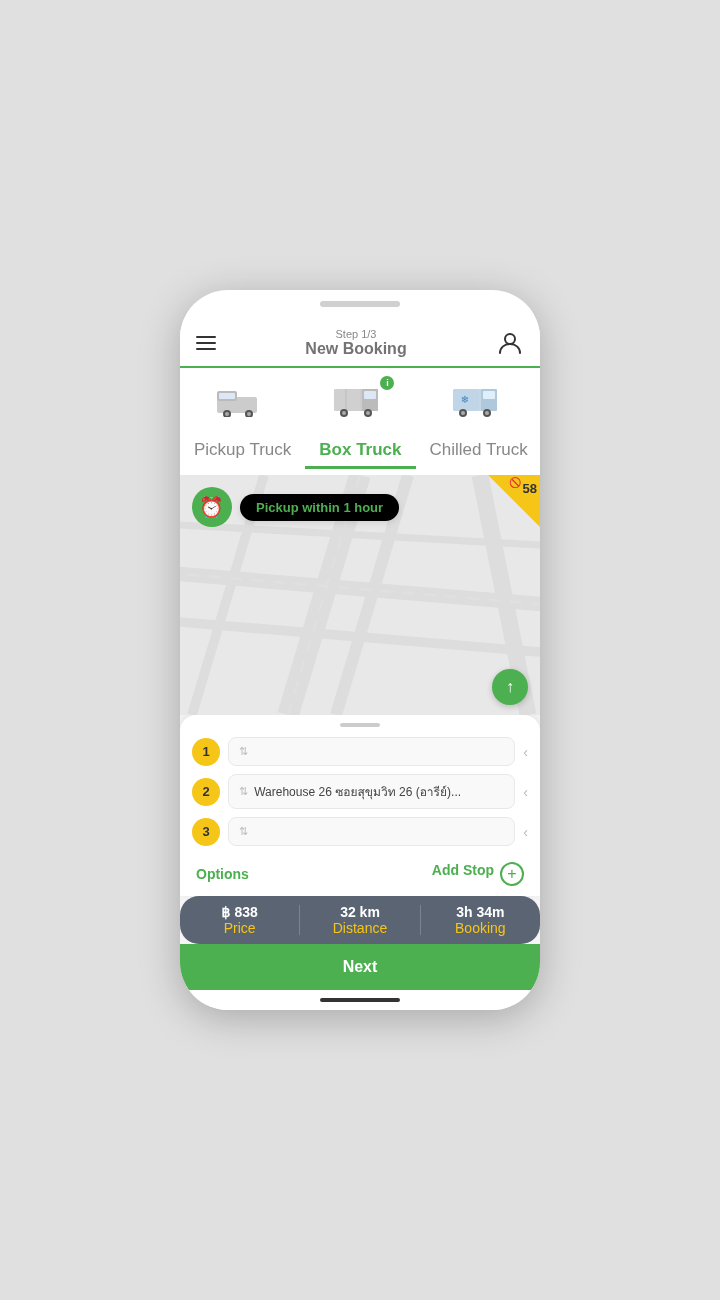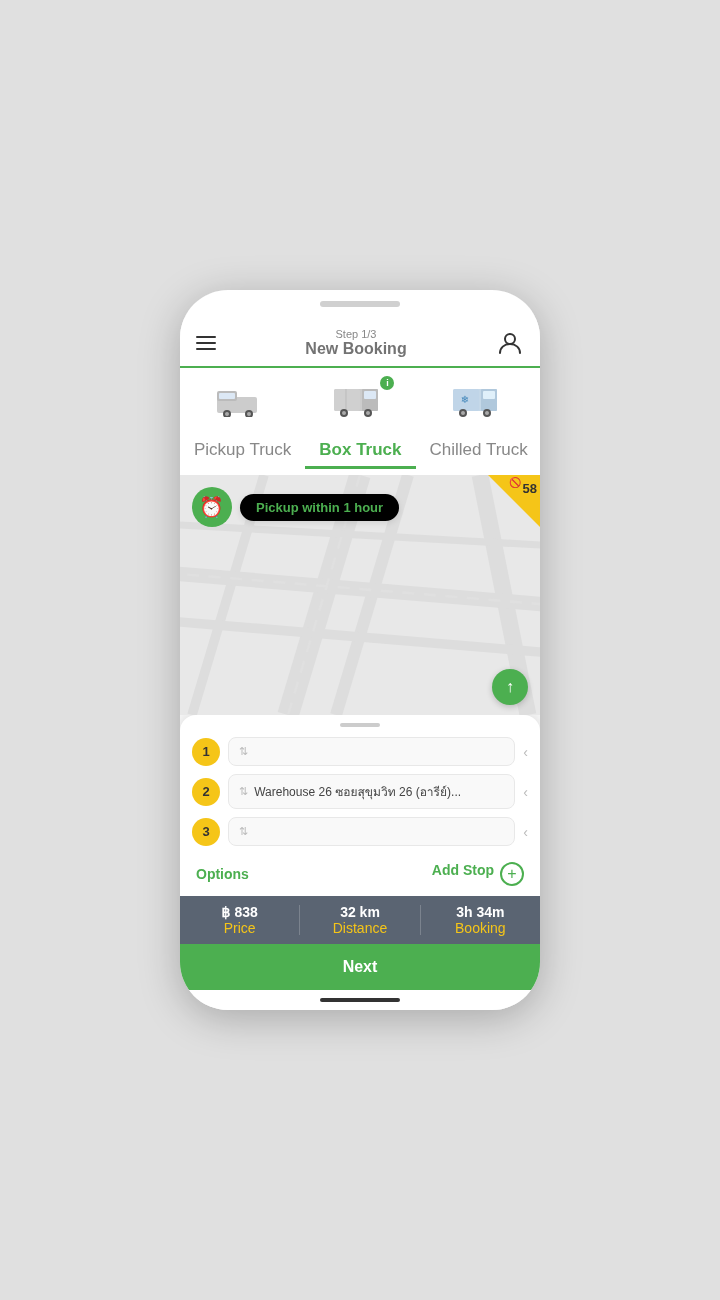--- a/index.html
+++ b/index.html
@@ -344,20 +344,21 @@
       line-height: 1;
     }
     
     .stats-bar {
       background: #5a6472;
       display: flex;
       align-items: center;
       justify-content: space-around;
       padding: 8px 0;
       flex-shrink: 0;
+      border-radius: 19px;
     }
     .stat-item {
       text-align: center;
       flex: 1;
     }
     .stat-value {
       font-size: 14px;
       font-weight: 600;
       color: #fff;
     }

